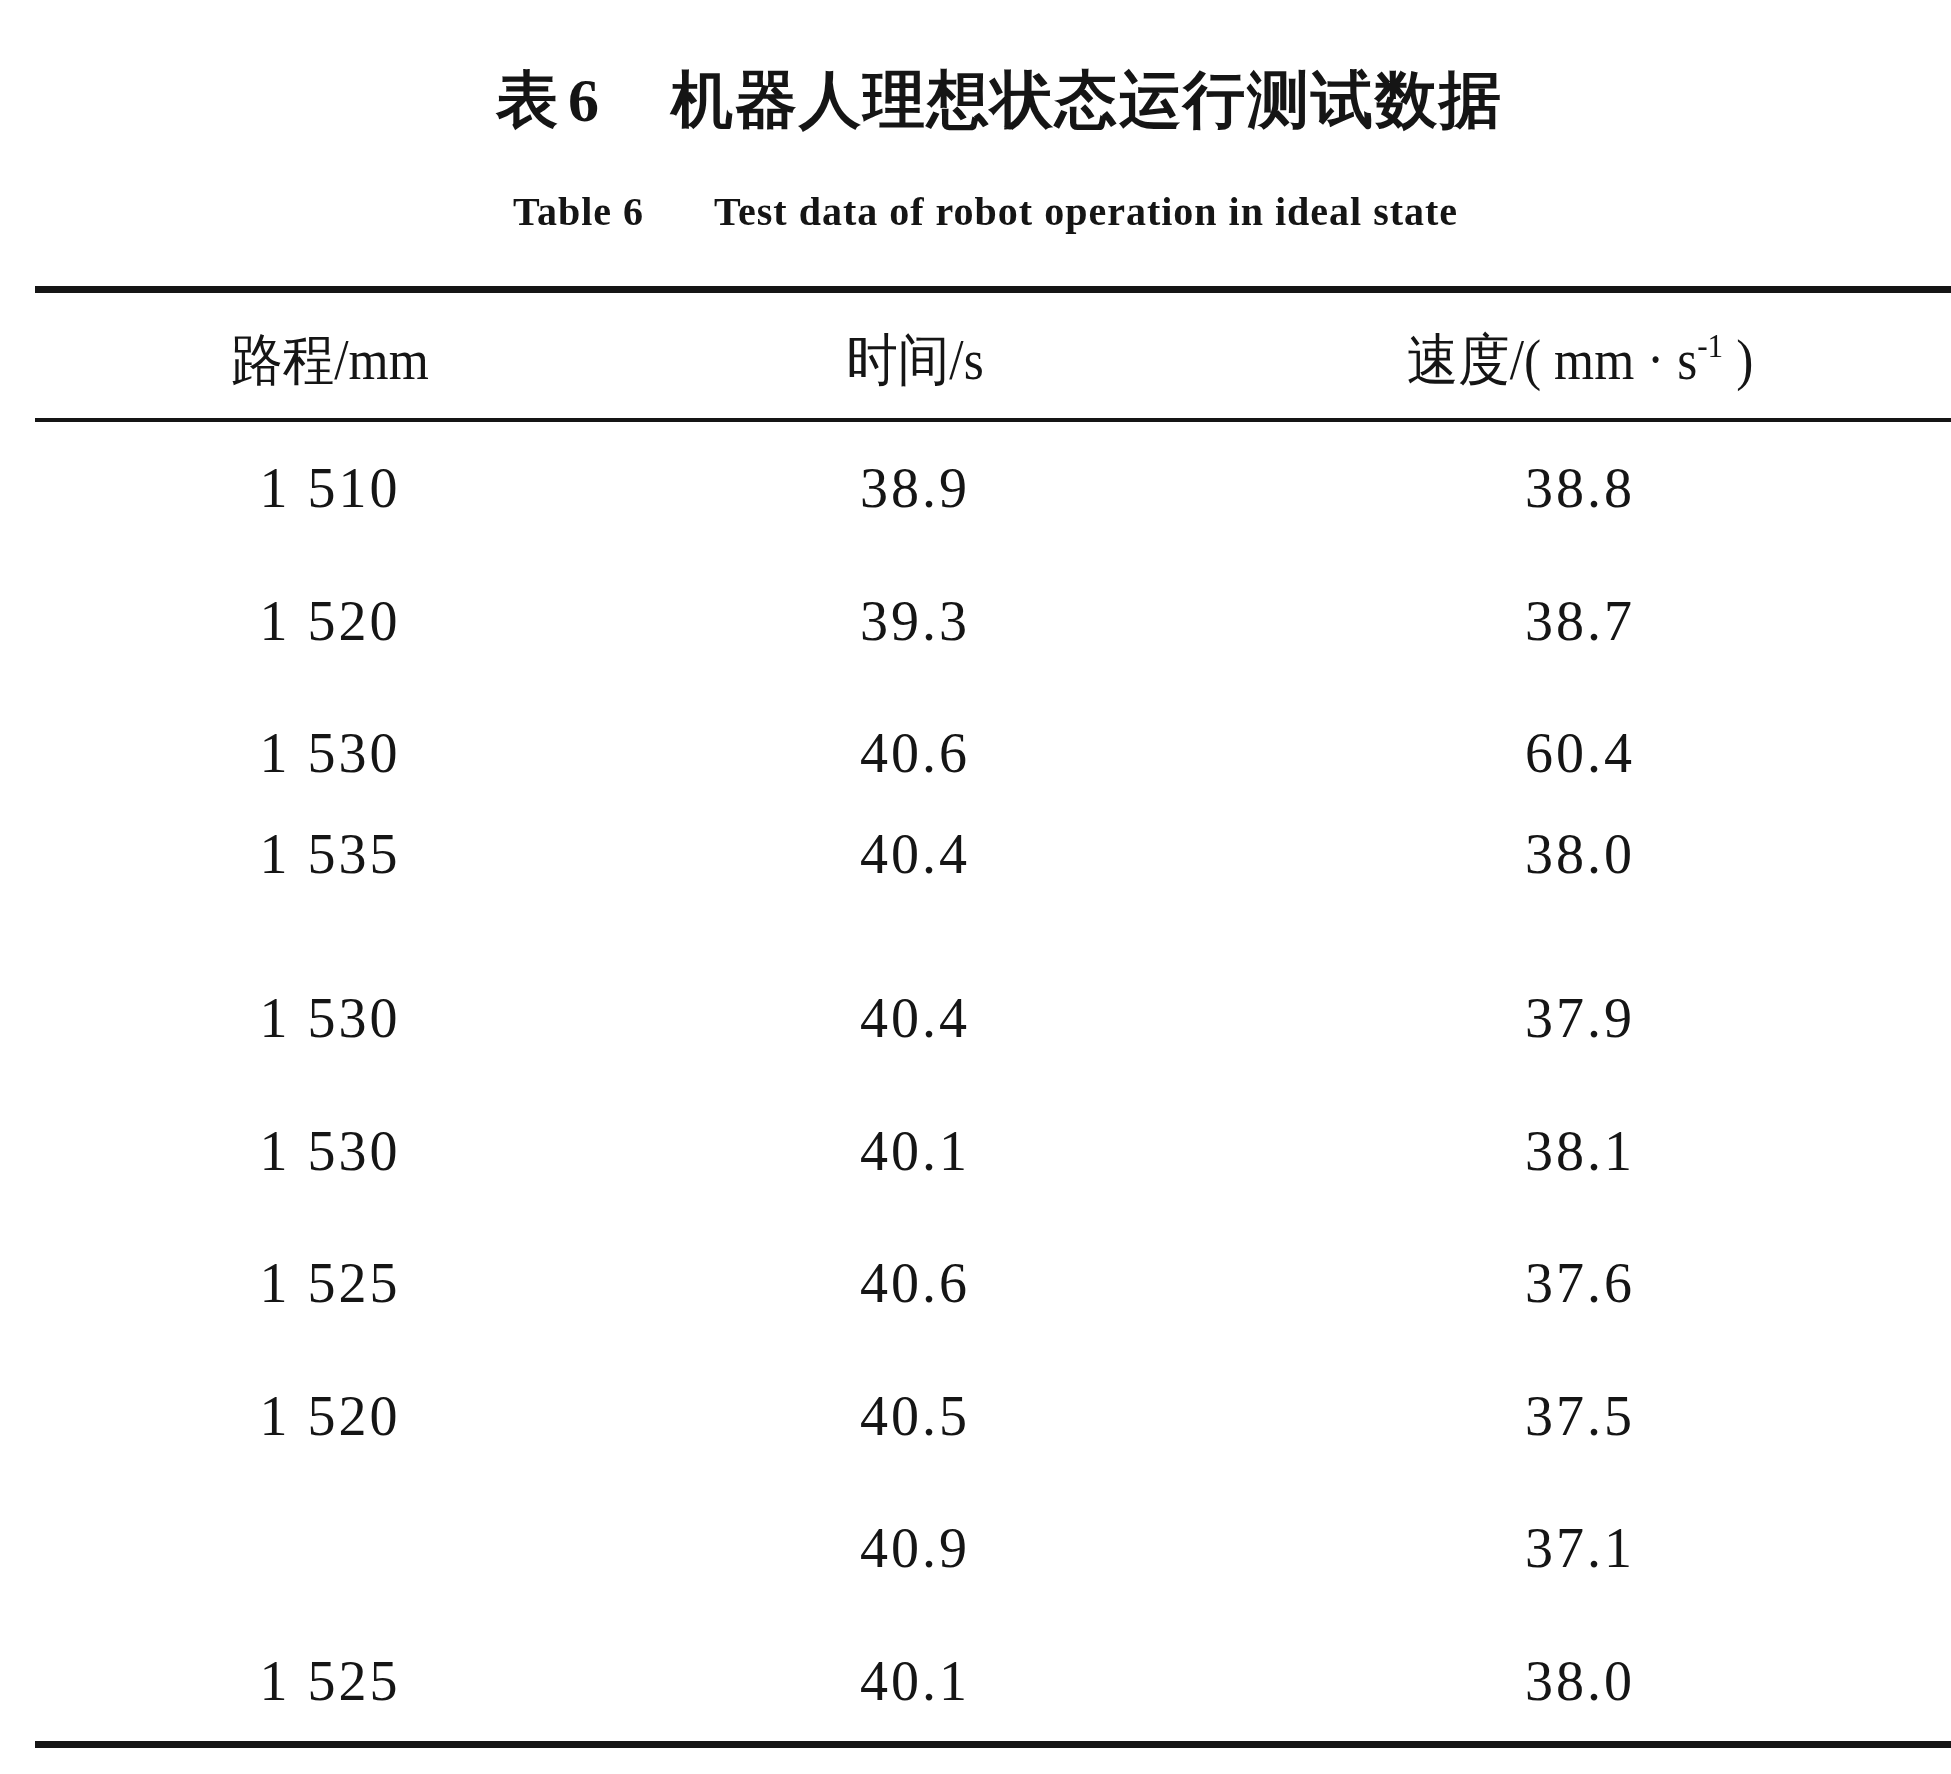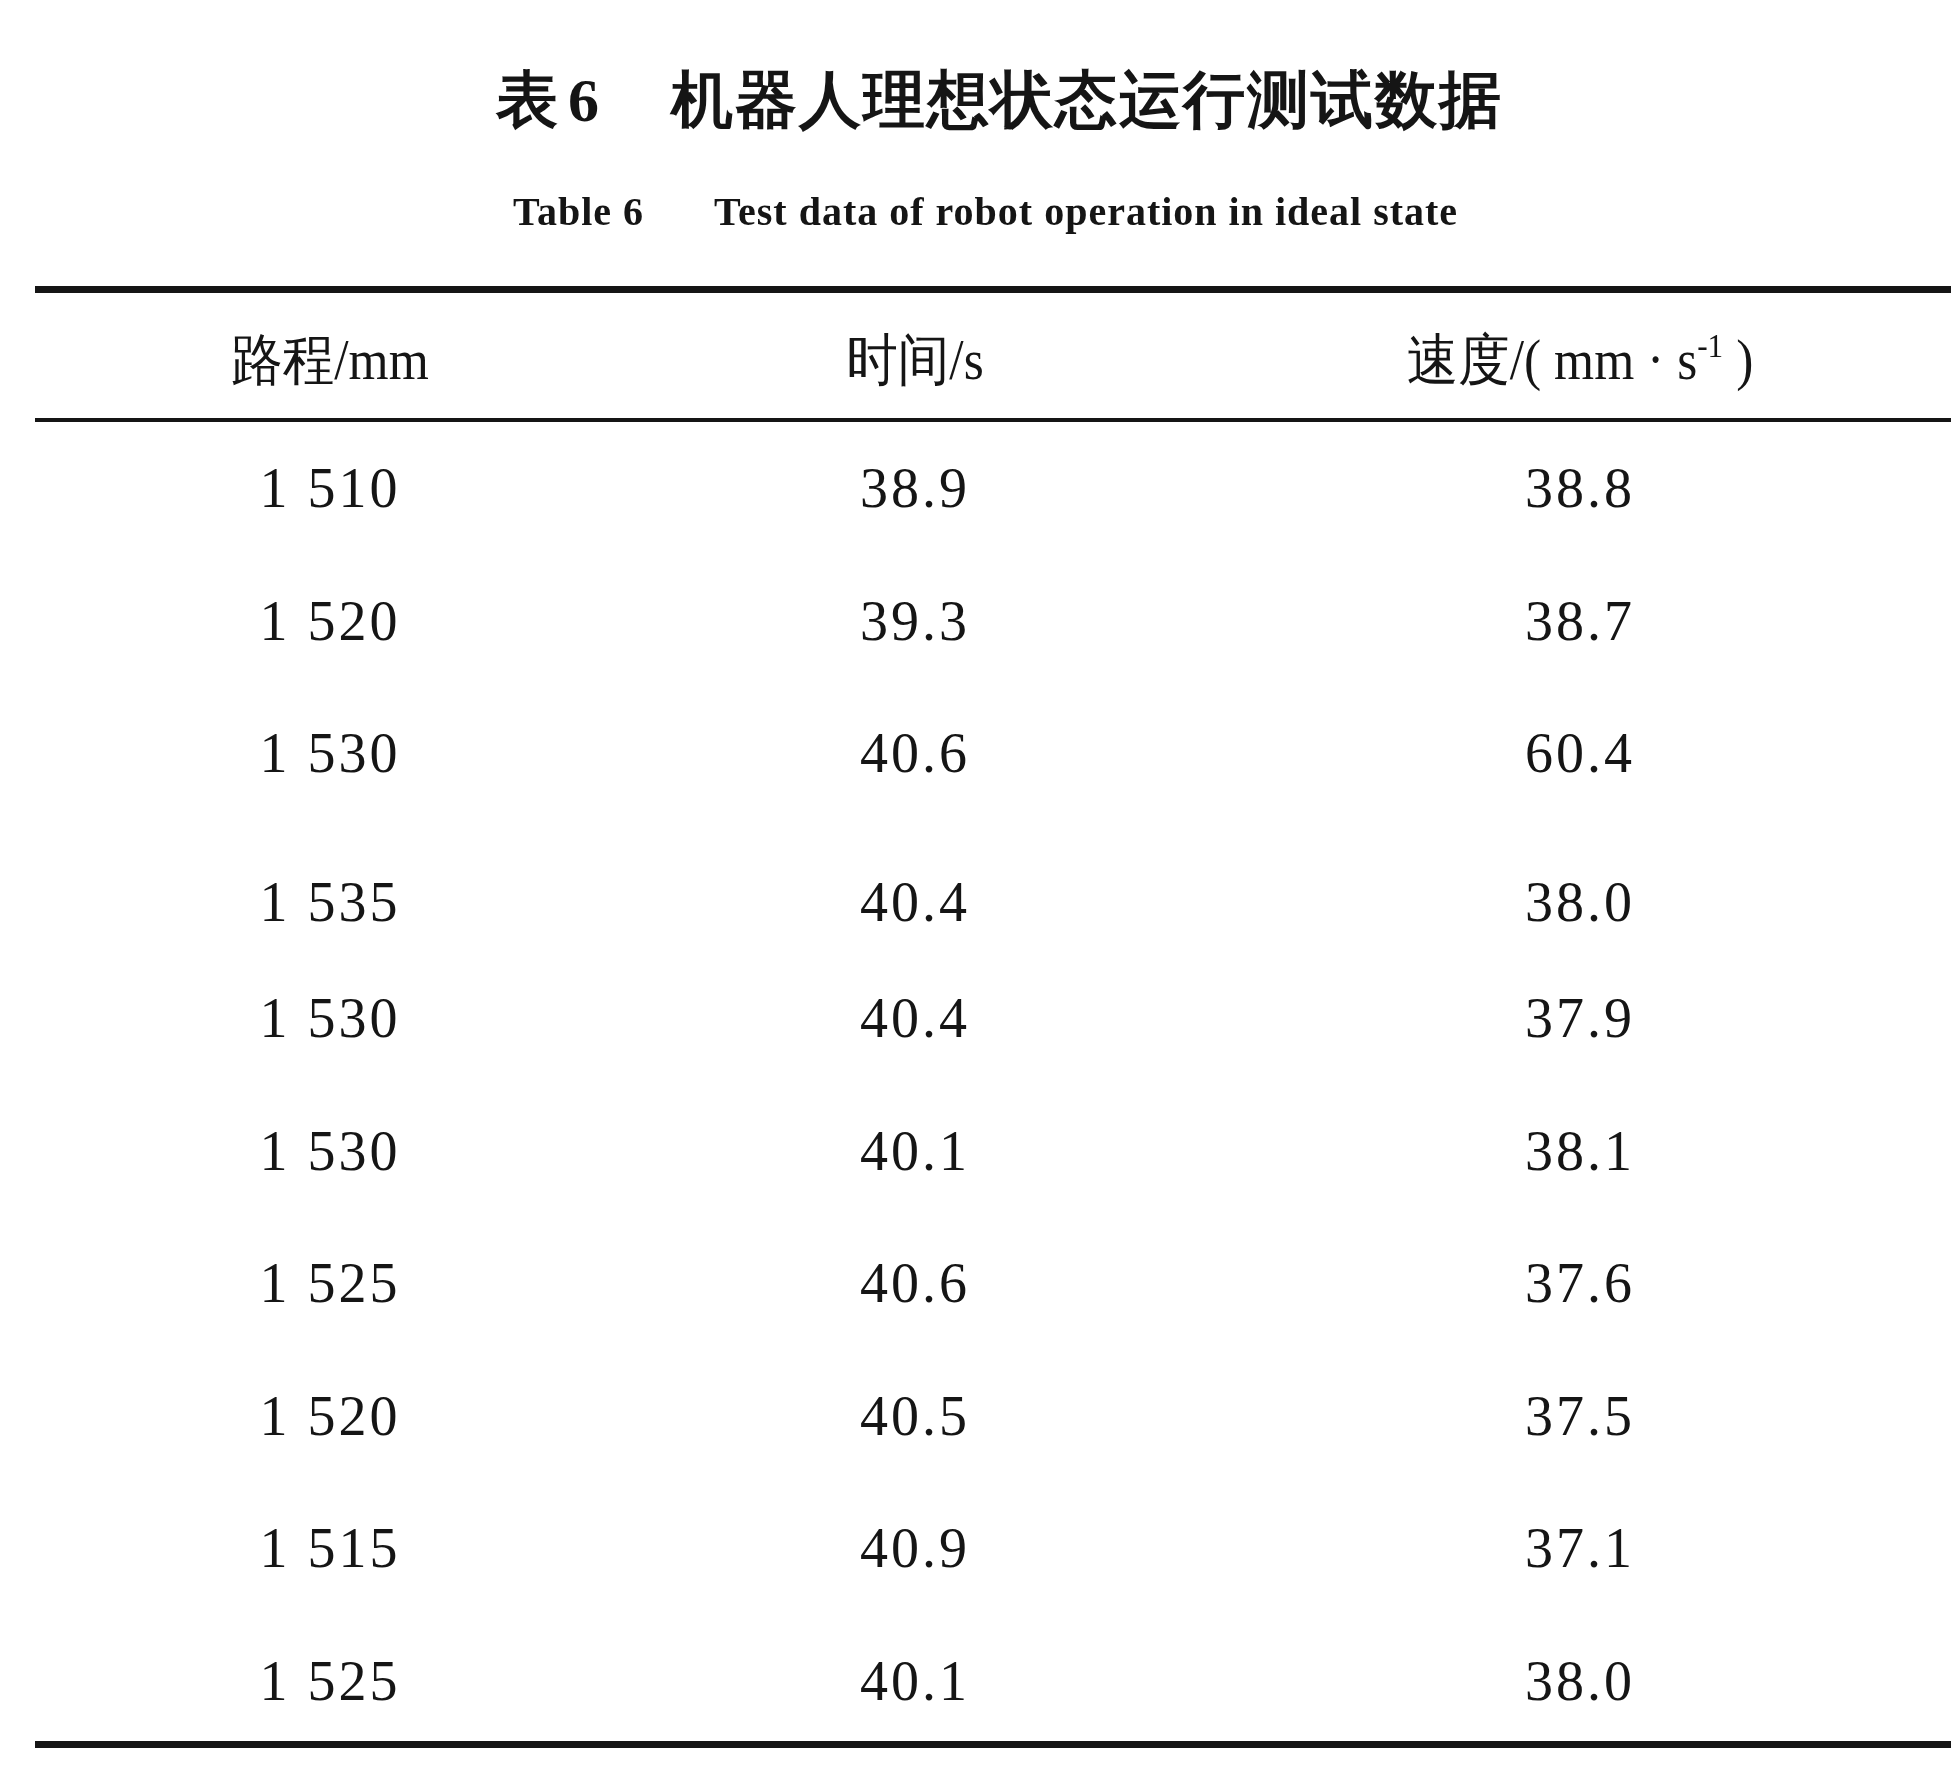--- a/index.html
+++ b/index.html
@@ -127,21 +127,21 @@
 <div class="data-row" style="top:571px">
   <div class="cell c0">1 520</div>
   <div class="cell c1">39.3</div>
   <div class="cell c2">38.7</div>
 </div>
 <div class="data-row" style="top:703px">
   <div class="cell c0">1 530</div>
   <div class="cell c1">40.6</div>
   <div class="cell c2">60.4</div>
 </div>
-<div class="data-row" style="top:852px">
+<div class="data-row" style="top:804px">
   <div class="cell c0">1 535</div>
   <div class="cell c1">40.4</div>
   <div class="cell c2">38.0</div>
 </div>
 <div class="data-row" style="top:968px">
   <div class="cell c0">1 530</div>
   <div class="cell c1">40.4</div>
   <div class="cell c2">37.9</div>
 </div>
 <div class="data-row" style="top:1101px">
@@ -153,21 +153,20 @@
   <div class="cell c0">1 525</div>
   <div class="cell c1">40.6</div>
   <div class="cell c2">37.6</div>
 </div>
 <div class="data-row" style="top:1366px">
   <div class="cell c0">1 520</div>
   <div class="cell c1">40.5</div>
   <div class="cell c2">37.5</div>
 </div>
 <div class="data-row" style="top:1498px">
-  <div class="cell c0">1 515</div>
   <div class="cell c1">40.9</div>
   <div class="cell c2">37.1</div>
 </div>
 <div class="data-row" style="top:1631px">
   <div class="cell c0">1 525</div>
   <div class="cell c1">40.1</div>
   <div class="cell c2">38.0</div>
 </div>
 
 <div class="rule bottom"></div>

